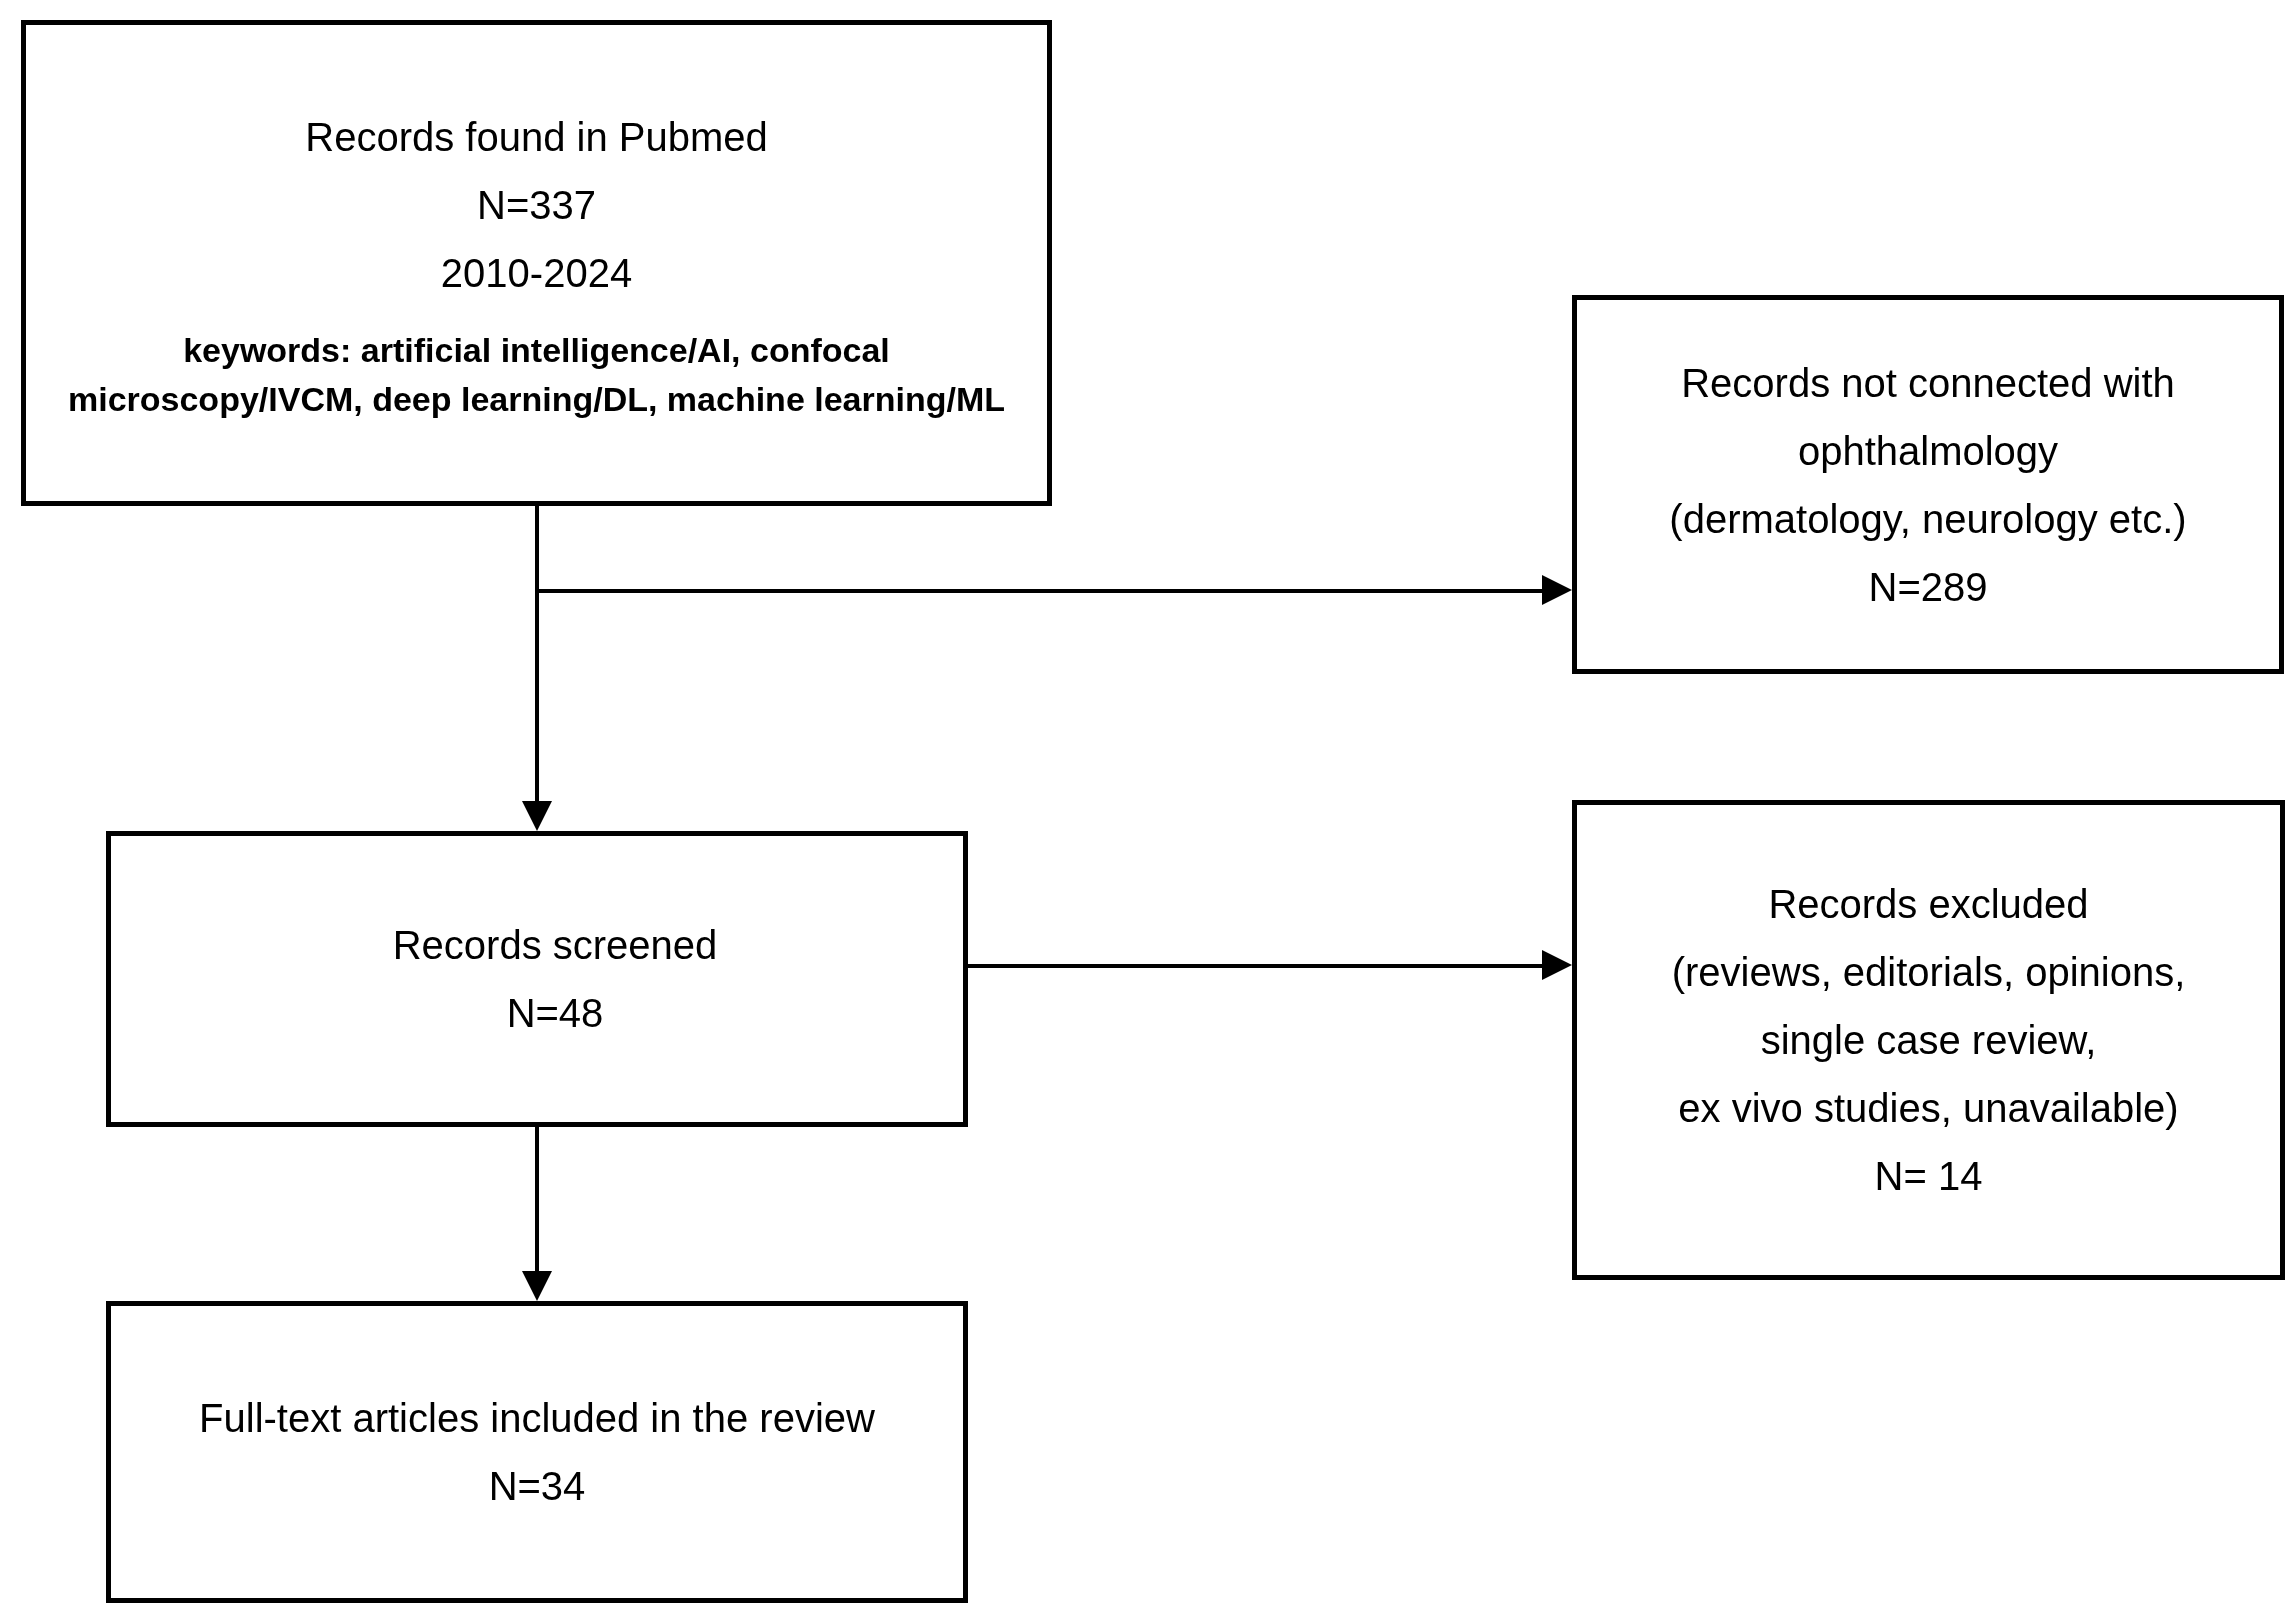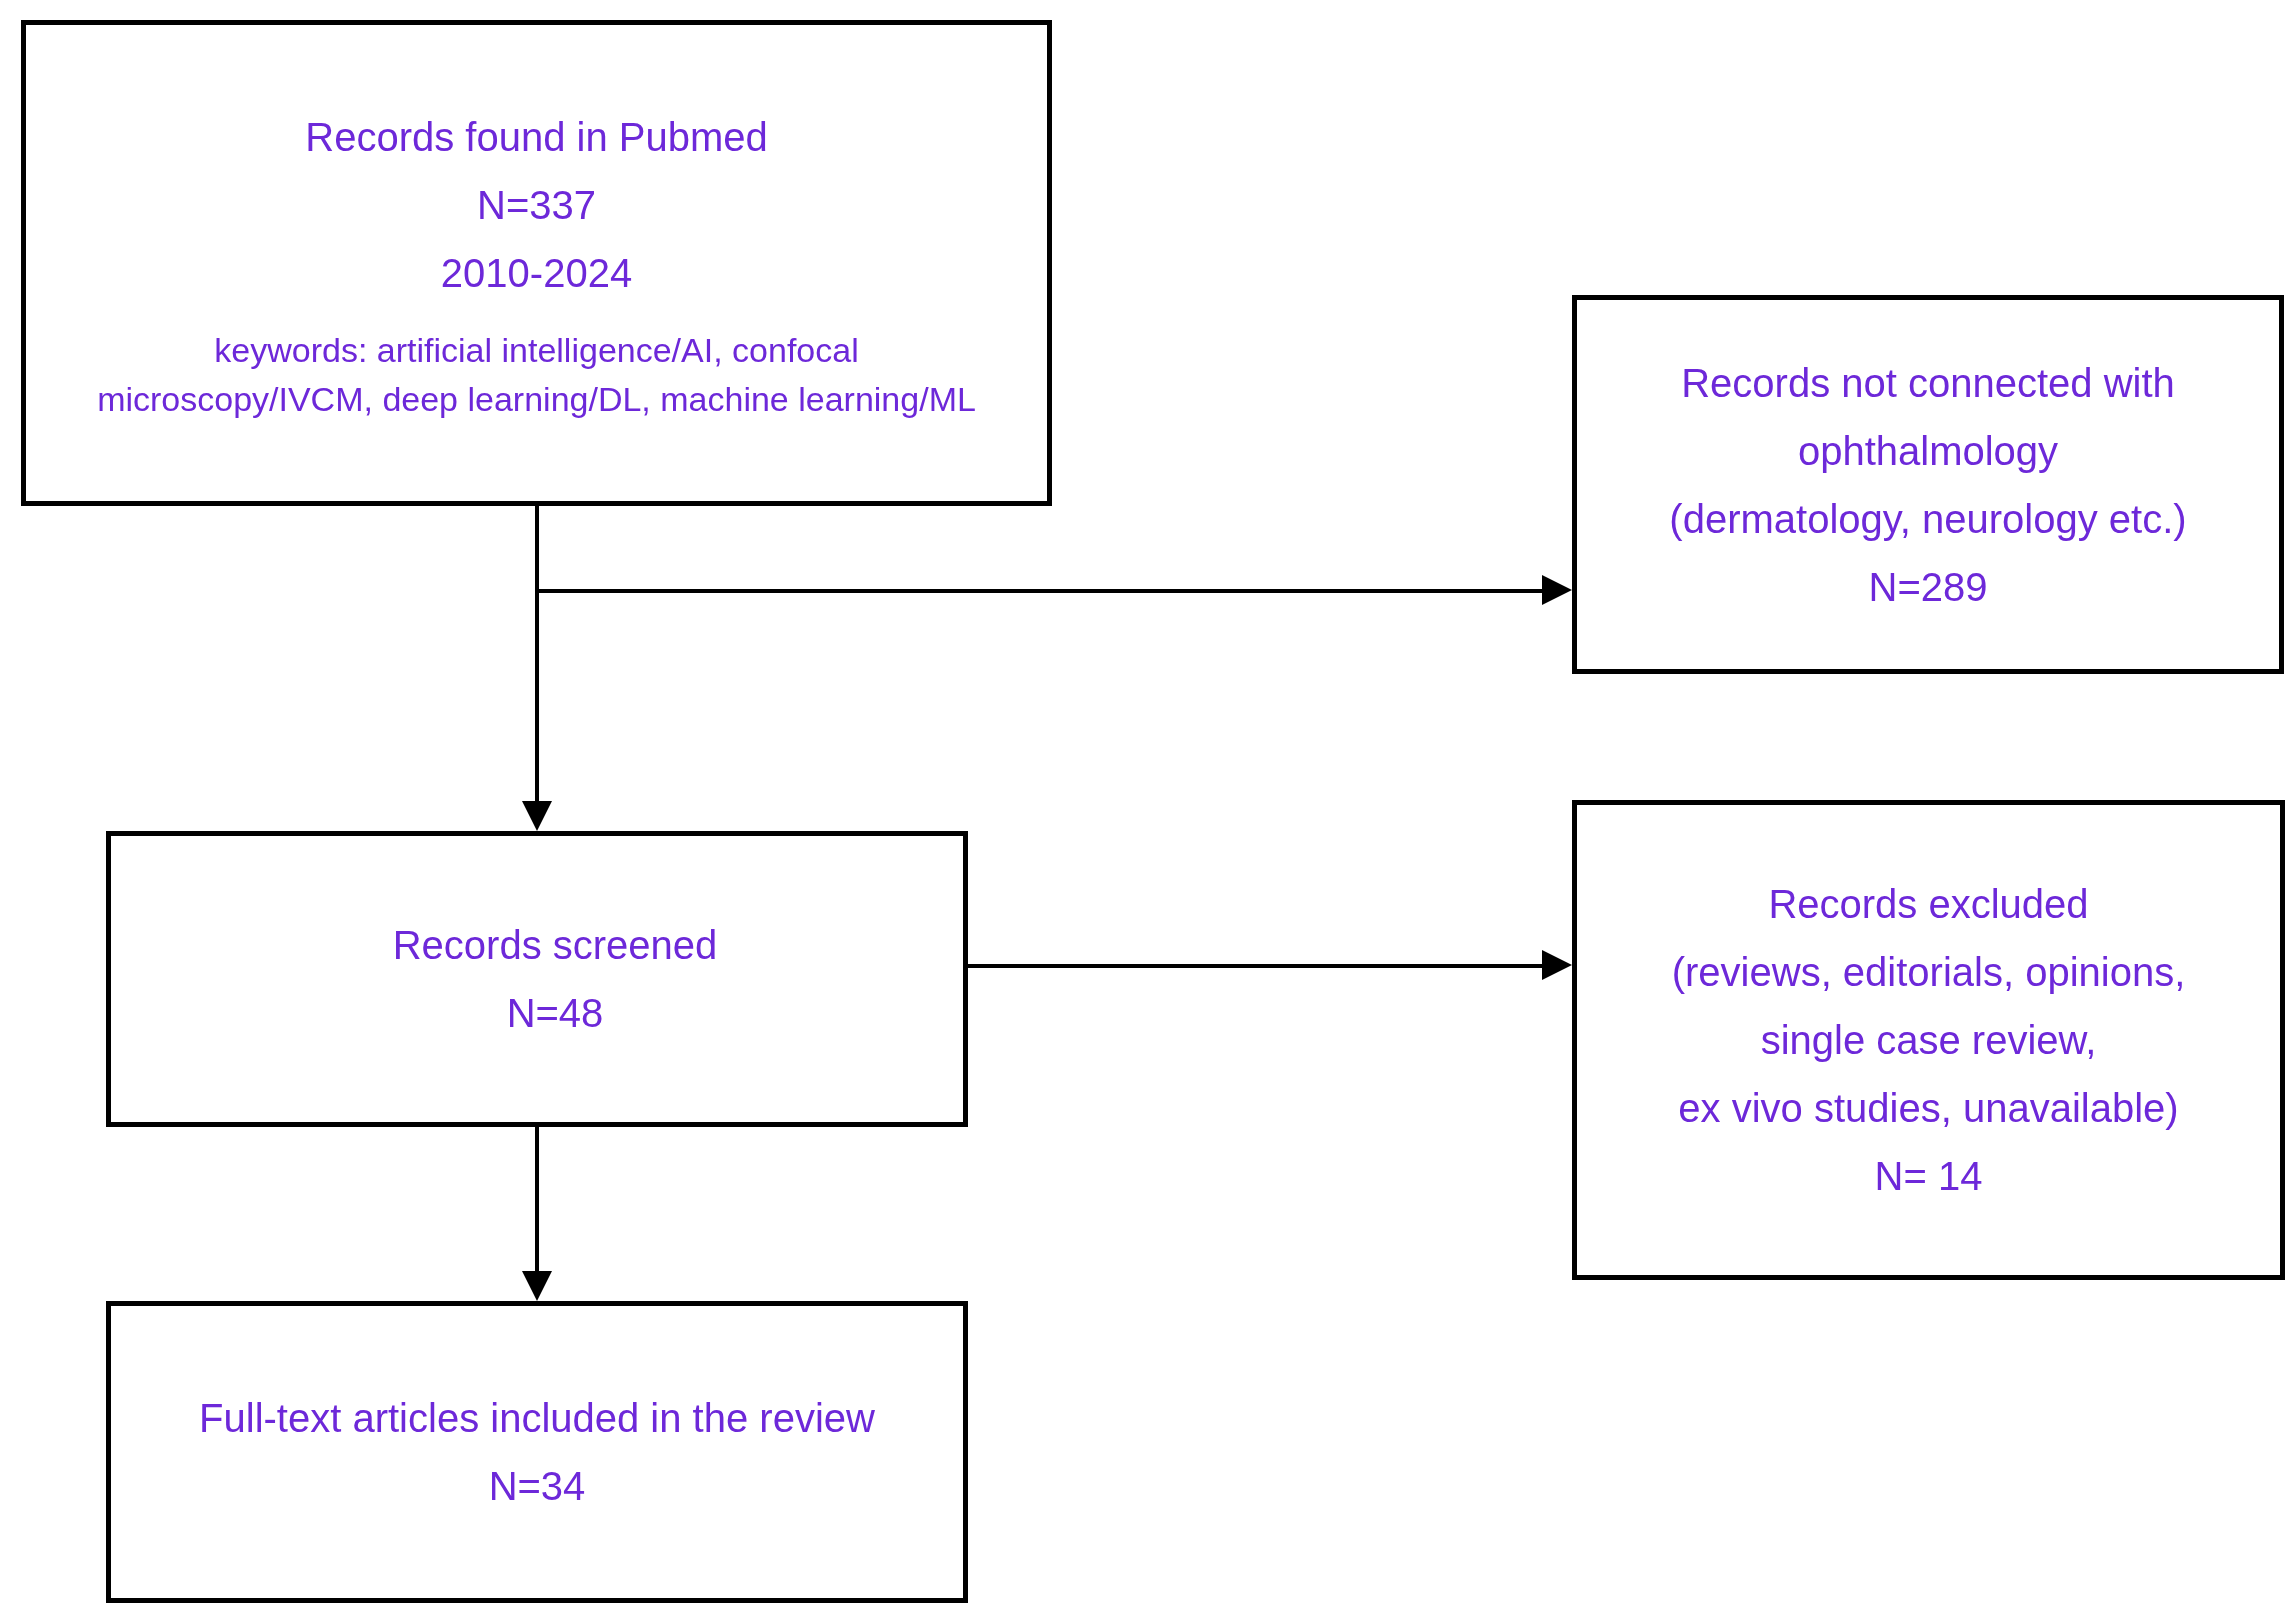--- a/index.html
+++ b/index.html
@@ -6,21 +6,21 @@
     margin: 0;
     padding: 0;
     background: #ffffff;
   }
   .canvas {
     position: relative;
     width: 2295px;
     height: 1608px;
     background: #ffffff;
     font-family: "Liberation Sans", sans-serif;
-    color: #6d28d9;
+    color: #000000;
     overflow: hidden;
   }
   .box {
     position: absolute;
     border: 5.6px solid #000000;
     background: #ffffff;
     box-sizing: border-box;
     display: flex;
     align-items: center;
     justify-content: center;
@@ -31,20 +31,21 @@
   }
   .line {
     font-size: 40px;
     line-height: 68px;
     white-space: nowrap;
   }
   .kw {
     font-size: 34px;
     line-height: 49px;
     margin-top: 19px;
+    font-weight: bold;
   }
   .kw .kwline { white-space: nowrap; }
   
   #box-pubmed    { left: 21px;   top: 20px;   width: 1031px; height: 486px; }
   #box-notconn   { left: 1572px; top: 295px;  width: 712px;  height: 379px; }
   #box-screened  { left: 106px;  top: 831px; width: 862px; height: 296px; padding-left: 36px; }
   #box-excluded  { left: 1572px; top: 800px; width: 713px;  height: 480px; }
   #box-included  { left: 106px;  top: 1301px; width: 862px; height: 302px; }
   
   .conn {

